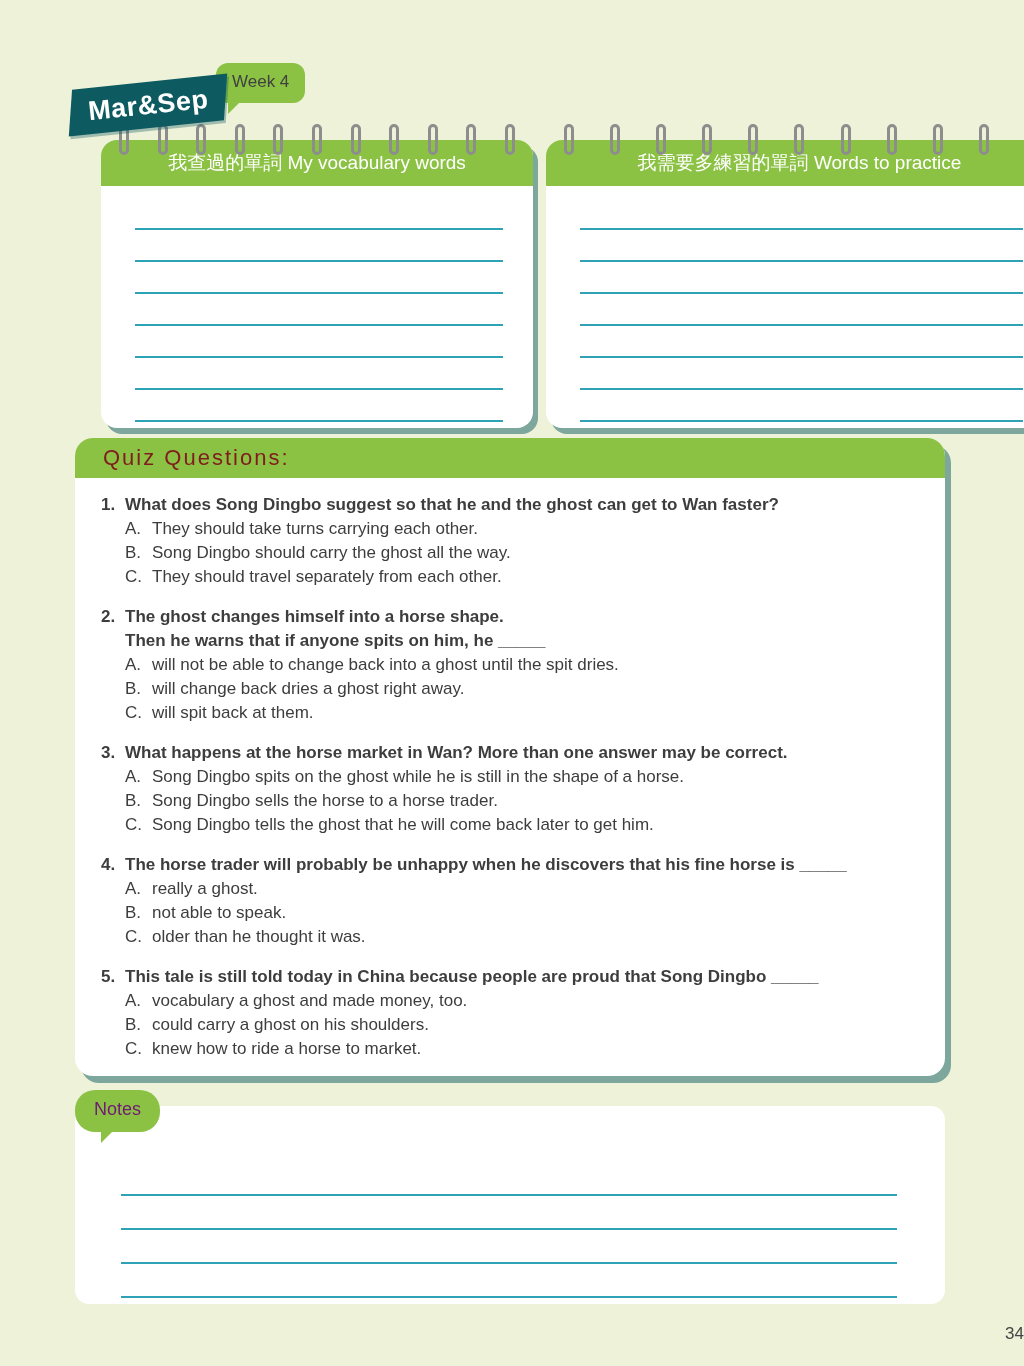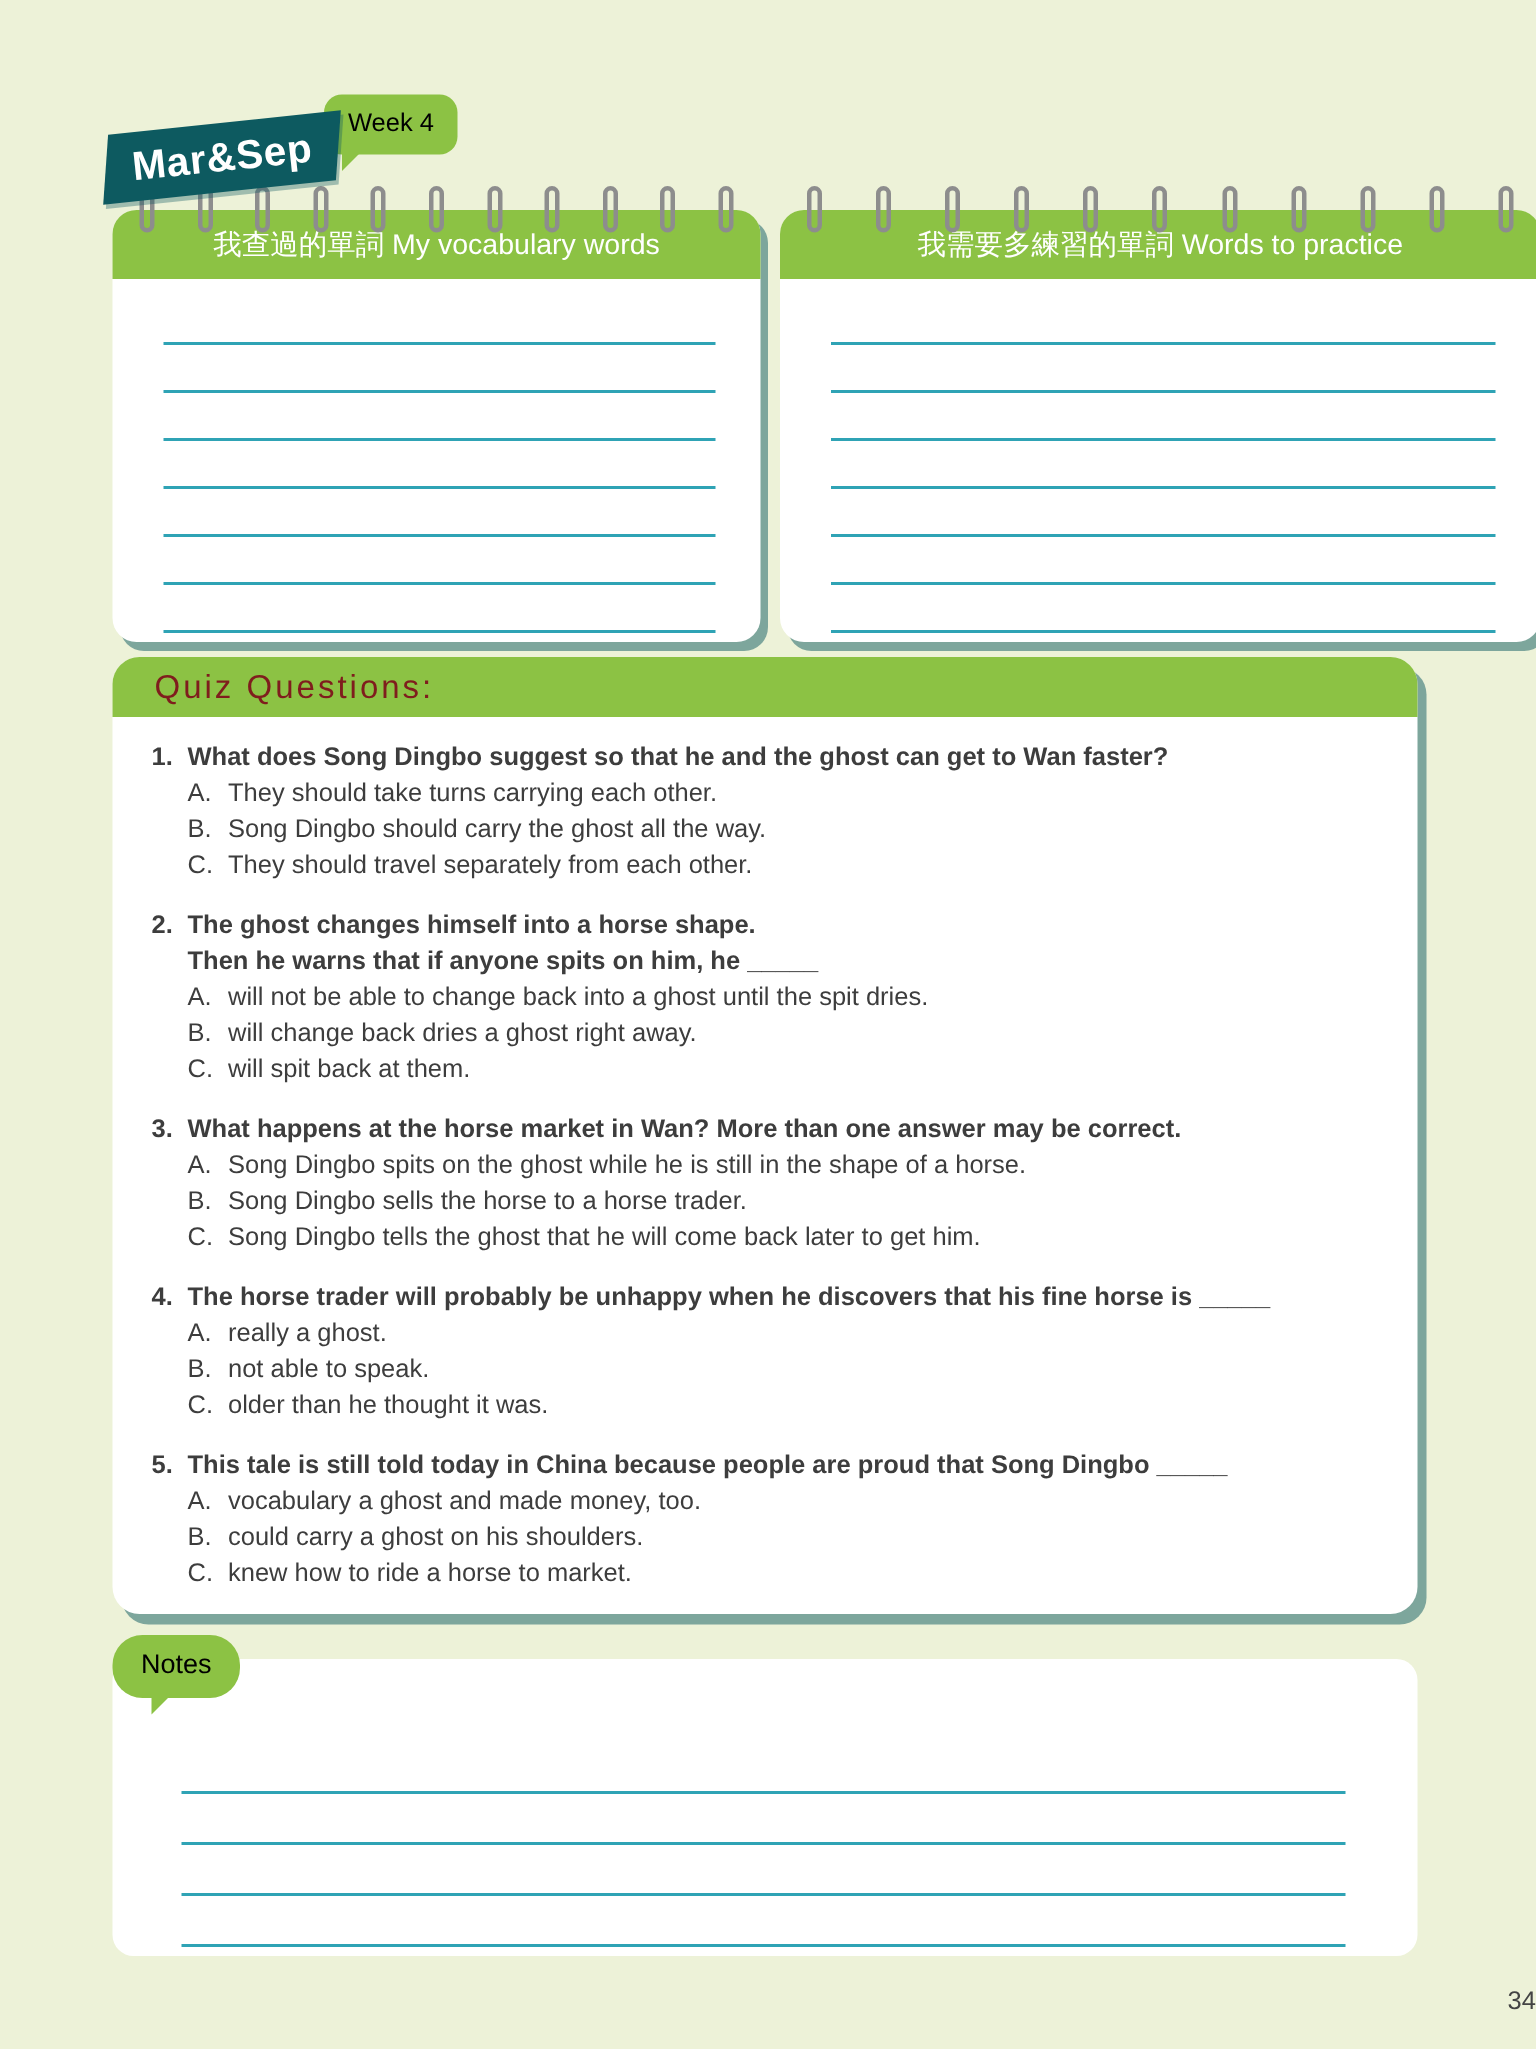--- a/index.html
+++ b/index.html
@@ -22,35 +22,36 @@
     display: flex; align-items: center; justify-content: center;
     z-index: 3;
     box-shadow: 2px 3px 0 rgba(13,90,96,.35);
   }
   .mar-sep span {
     transform: skewX(10deg);
     color: #fff; font-weight: bold; font-size: 27px; letter-spacing: .5px;
   }
   .week-badge {
     position: absolute; left: 216px; top: 63px; z-index: 2;
-    background: var(--green, #8cc244); color: #000000;
+    background: var(--green, #8cc244); color: #404040;
     font-size: 17px; padding: 9px 16px 11px; border-radius: 12px;
   }
   .week-badge::after {
     content: ''; position: absolute; left: 12px; bottom: -11px;
     width: 0; height: 0;
     border-top: 13px solid var(--green, #8cc244);
     border-right: 13px solid transparent;
   }
 
   
   .notebook {
     position: absolute; top: 140px; height: 288px;
     background: #fff; border-radius: 16px;
     box-shadow: 5px 6px 0 rgba(13,90,96,.5);
+    margin-left: 26px;
   }
   .notebook.left  { left: 75px;  width: 432px; }
   .notebook.right { left: 520px; width: 507px; }
   .nb-header {
     height: 46px; background: var(--green, #8cc244);
     border-radius: 16px 16px 0 0;
     display: flex; align-items: center; justify-content: center;
     color: #fff; font-size: 19px;
   }
   .nb-rings {
@@ -83,21 +84,21 @@
   .q-head { font-weight: bold; line-height: 24px; display: flex; }
   .q-num  { width: 24px; flex: none; }
   .q-text { flex: 1; }
   .option { display: flex; line-height: 24px; padding-left: 24px; }
   .opt-label { width: 27px; flex: none; }
   .opt-text  { flex: 1; }
 
   
   .notes-bubble {
     position: absolute; left: 75px; top: 1090px; z-index: 2;
-    background: var(--green, #8cc244); color: #000000;
+    background: var(--green, #8cc244); color: #701a75;
     font-size: 18px; padding: 9px 19px 12px; border-radius: 20px; text-align: right;
   }
   .notes-bubble::after {
     content: ''; position: absolute; left: 26px; bottom: -11px;
     width: 0; height: 0;
     border-top: 13px solid var(--green, #8cc244);
     border-right: 13px solid transparent;
   }
   .notes-card {
     position: absolute; left: 75px; top: 1106px;

